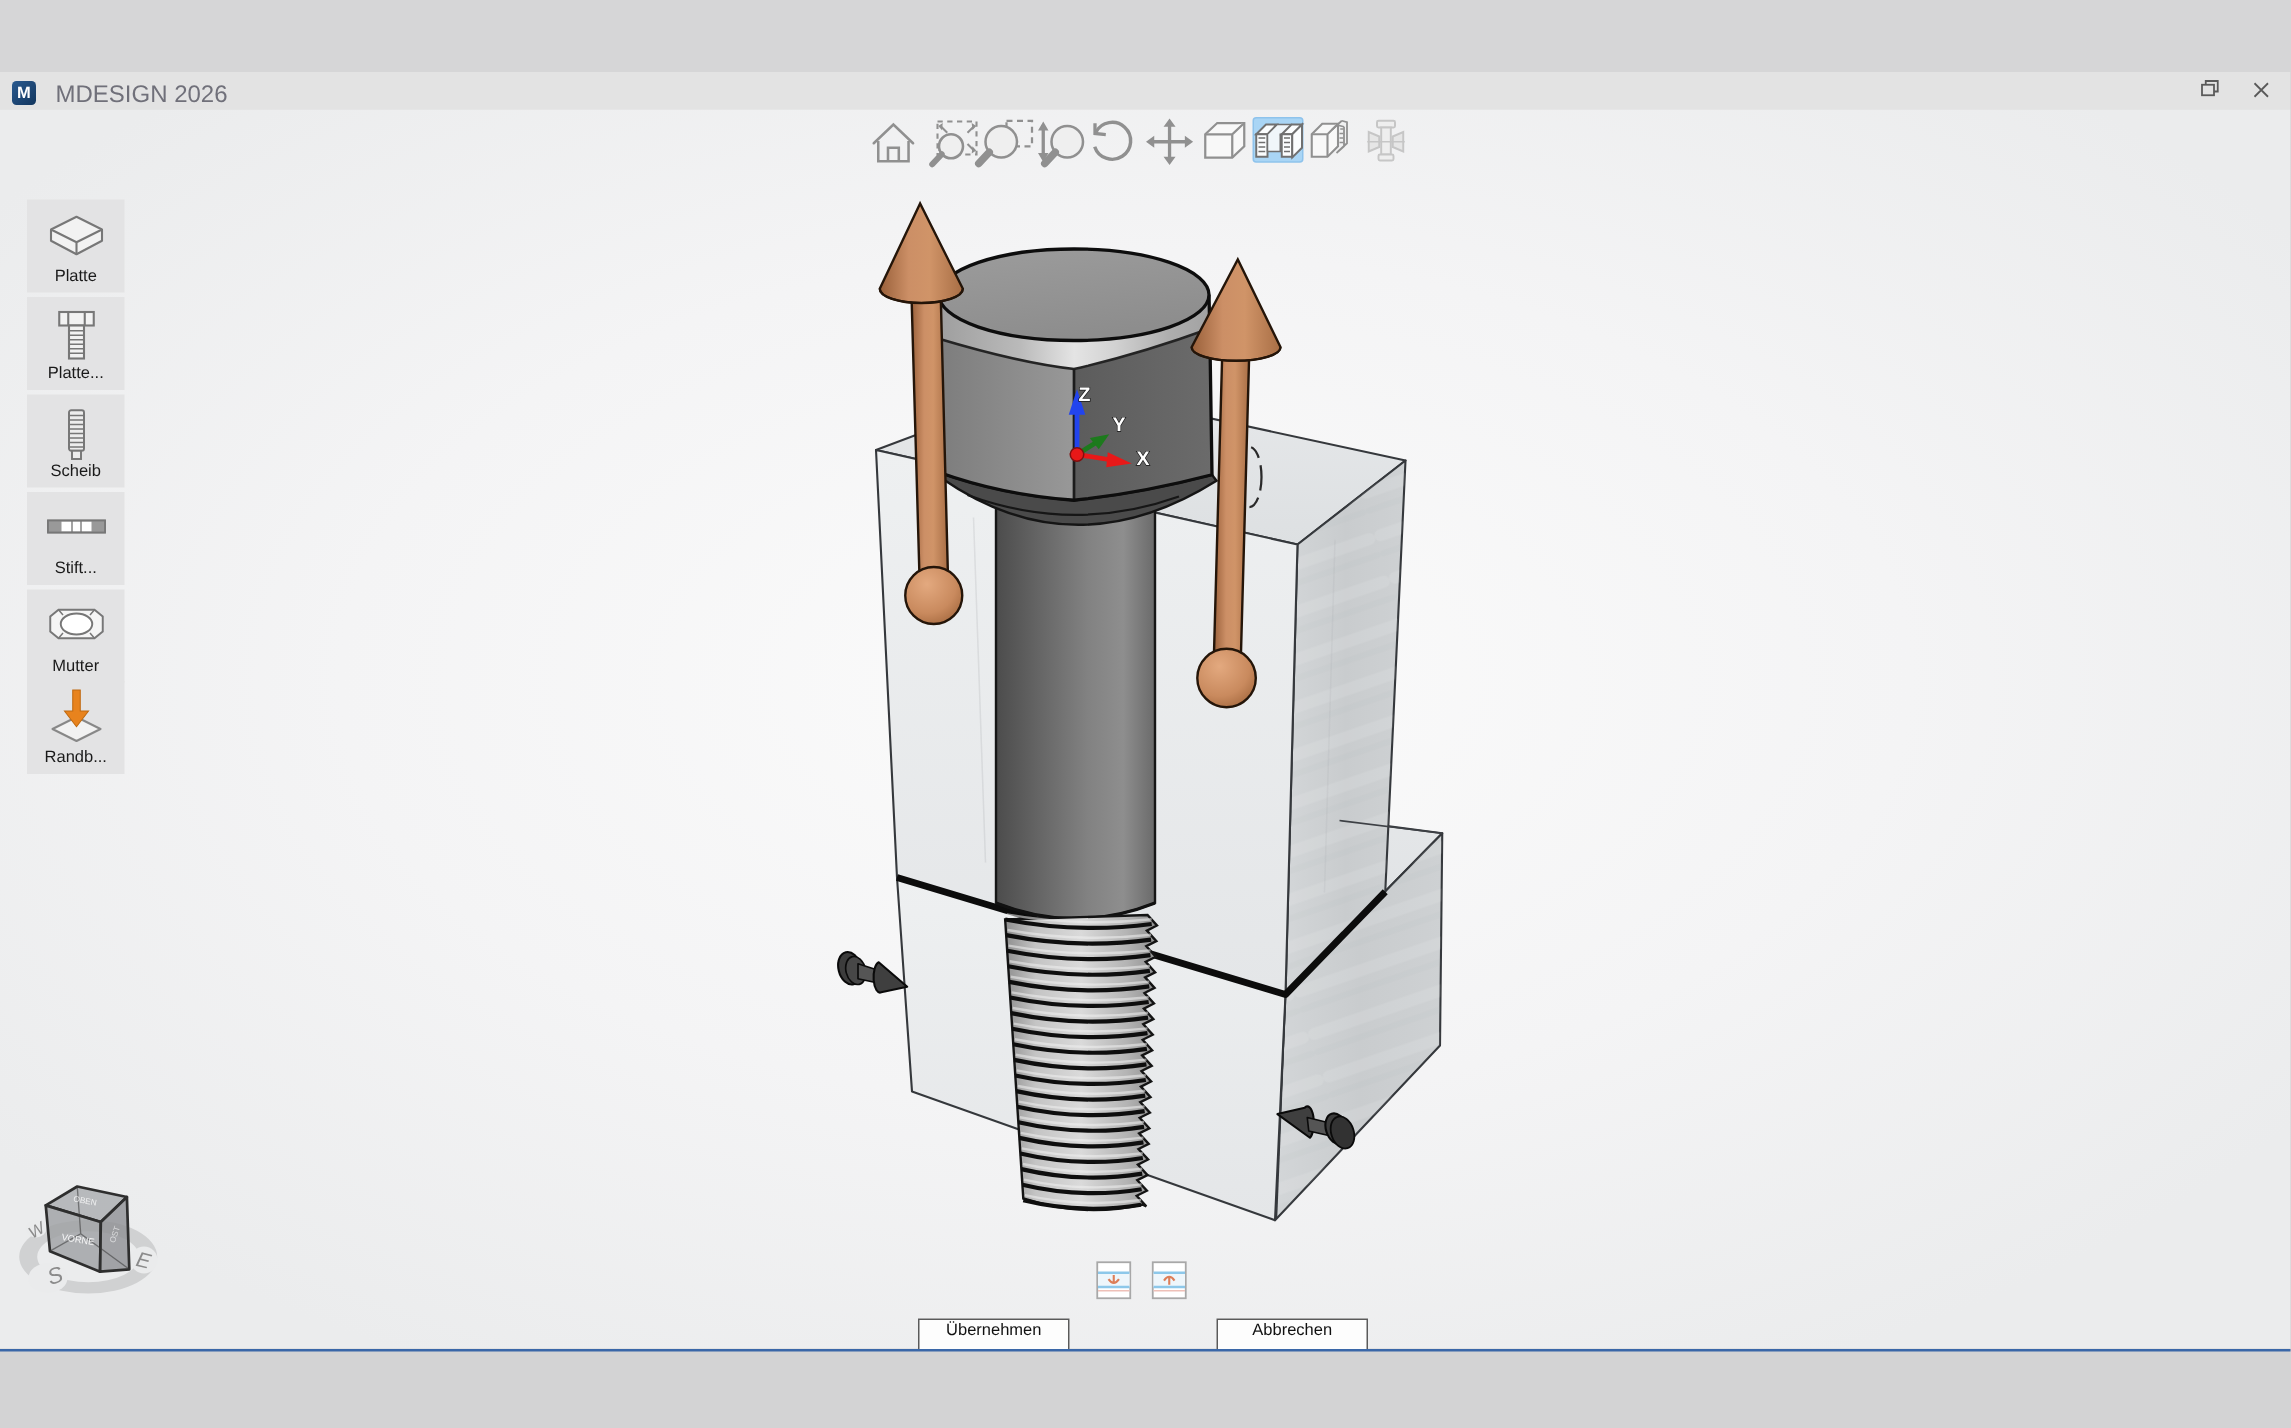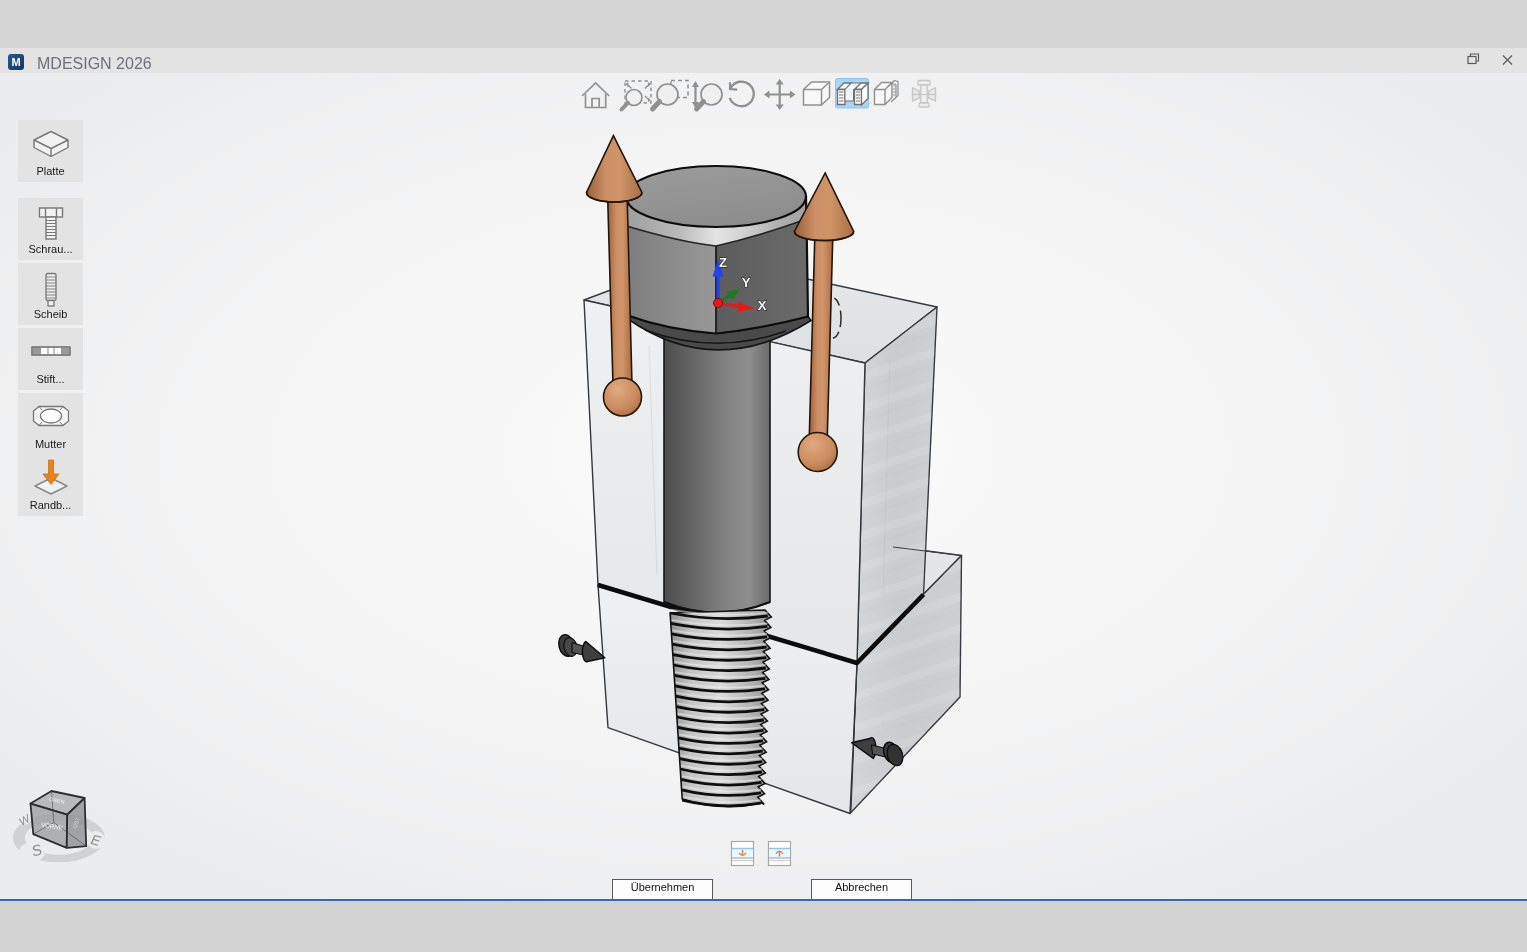--- a/index.html
+++ b/index.html
@@ -92,39 +92,39 @@
     <g stroke="#c6c6c6" stroke-width="1.3" fill="#eeeeee">
       <rect x="343" y="6.5" width="12" height="4.5" rx="1"></rect>
       <rect x="345.8" y="11" width="6.4" height="18"></rect>
       <rect x="344" y="29" width="10" height="4" rx="1"></rect>
       <path d="M344.5 17 l-7 -3 v13 l7 -3 z M353.5 17 l7 -3 v13 l-7 -3 z" fill="#e6e6e6"></path>
       <path d="M336.5 20.5 h25" stroke-width="1"></path>
     </g>
   </g>
 </svg>
 
-<div class="sbtn" style="top:120px">
+<div class="sbtn" style="top:133px">
     <svg width="38" height="30" viewBox="0 0 38 30">
       <g stroke="#777" stroke-width="1.4" fill="#f2f2f2" stroke-linejoin="round">
         <path d="M2 12 L19 3.5 L36 12 L36 19.5 L19 28.5 L2 19.5 Z"></path>
         <path d="M2 12 L19 20.5 L36 12 M19 20.5 V28.5"></path>
       </g>
     </svg>
     <div class="lbl">Platte</div>
   </div>
 <div class="sbtn" style="top:198px">
     <svg width="30" height="36" viewBox="0 0 30 36">
       <g stroke="#777" stroke-width="1.4" fill="#f2f2f2">
         <rect x="3.5" y="2" width="23" height="9"></rect>
         <path d="M9.5 2 V11 M20.5 2 V11"></path>
         <rect x="10" y="11" width="10" height="22"></rect>
         <path d="M10 14.5 H20 M10 17.5 H20 M10 20.5 H20 M10 23.5 H20 M10 26.5 H20 M10 29.5 H20" stroke-width="1"></path>
       </g>
     </svg>
-    <div class="lbl">Schrau...</div>
+    <div class="lbl">Platte...</div>
   </div>
 <div class="sbtn" style="top:263px">
     <svg width="20" height="38" viewBox="0 0 20 38">
       <g stroke="#777" stroke-width="1.3" fill="#ededed">
         <rect x="5" y="2.5" width="10" height="27" rx="1.5"></rect>
         <path d="M5 6 H15 M5 9 H15 M5 12 H15 M5 15 H15 M5 18 H15 M5 21 H15 M5 24 H15 M5 27 H15" stroke-width="0.9"></path>
         <rect x="7" y="29.5" width="6" height="5.5"></rect>
       </g>
     </svg>
     <div class="lbl">Scheib</div>

